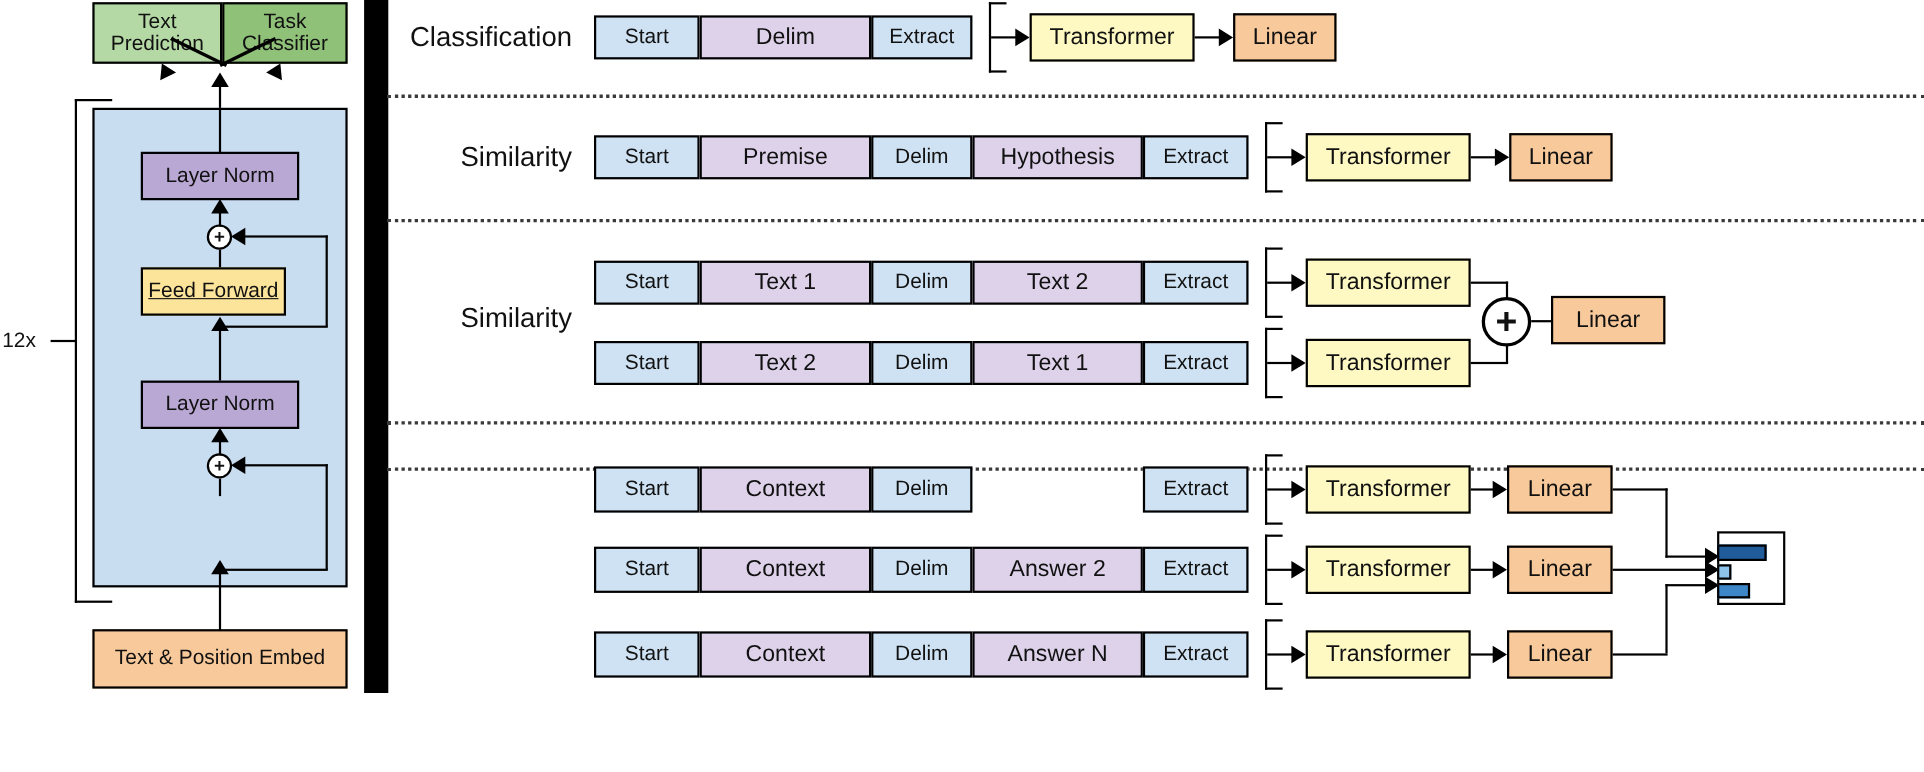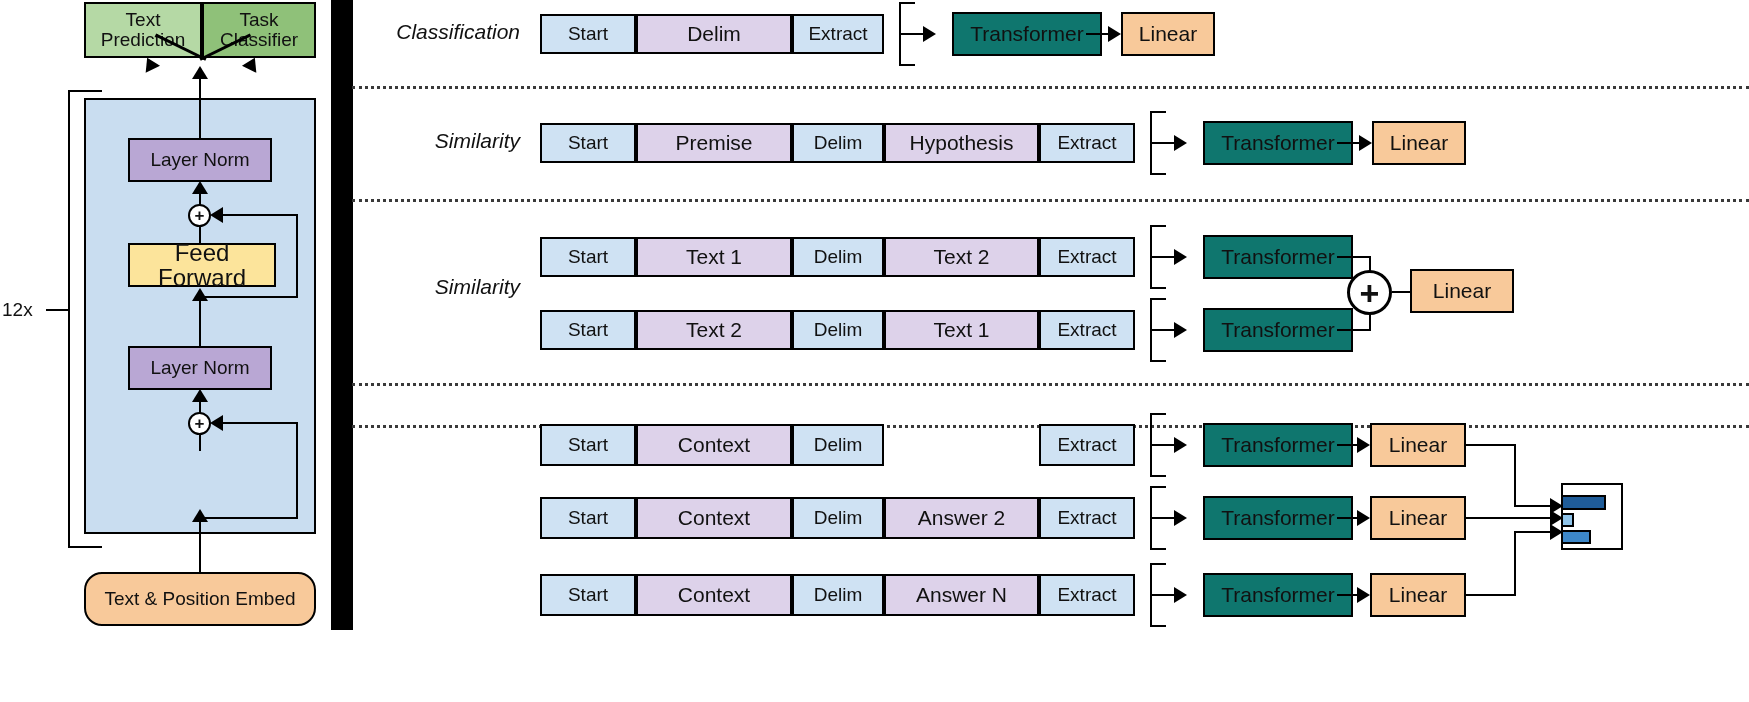--- a/index.html
+++ b/index.html
@@ -23,36 +23,36 @@
 
   
   .divider-bar{position:absolute;background:#000;}
 
   .blk-textpred{background:#b5d9a5;}
   .blk-taskcls{background:#8fc179;}
   .panel{background:#c9ddf0;}
   .blk-ln{background:#b9a7d4;}
   .blk-ff{background:#fce49b;}
   .blk-attn{background:#e2acc4;}
-  .blk-embed{background:#f8c99a;border-radius:18px;}
+  .blk-embed{background:#f8c99a;}
 
   .plus{position:absolute;border:2.5px solid #000;border-radius:50%;
         background:#fff;box-sizing:border-box;display:flex;align-items:center;
         justify-content:center;font-size:17px;font-weight:600;line-height:1;}
   .plus-big{position:absolute;border:3px solid #000;border-radius:50%;
         background:#fff;box-sizing:border-box;display:flex;align-items:center;
         justify-content:center;font-size:34px;font-weight:700;line-height:1;}
 
   .lbl12x{position:absolute;font-size:19px;}
 
   
-  .rowlabel{position:absolute;font-size:21px;text-align:right;white-space:nowrap;font-style:italic;}
+  .rowlabel{position:absolute;font-size:25px;text-align:right;white-space:nowrap;}
   .tok{background:#cfe2f3;}
   .tok-content{background:#ddd2ea;}
-  .blk-trans{background:#0f766e;margin-left:16px;}
+  .blk-trans{background:#fef9c3;}
   .blk-lin{background:#f8c99a;}
 
   .dotsep{position:absolute;height:0;border-top:3px dotted #3a3a3a;}
 
   
   .brk{position:absolute;}
   .brk i{position:absolute;background:#000;}
 
   .softmax{position:absolute;box-sizing:border-box;border:2px solid #000;background:#fff;}
   .sbar{position:absolute;box-sizing:border-box;border:2px solid #000;}
@@ -89,21 +89,21 @@
     <span>Layer Norm</span>
   </div>
   <div class="ln vline" style="left:199px;top:98px;height:42px;"></div>
 
   <div class="plus" style="left:188px;top:204px;width:23px;height:23px;">
     <span>+</span>
   </div>
   <div class="ln vline" style="left:199px;top:190px;height:16px;"></div>
   <div class="ahead ah-up" style="left:192px;top:181px;"></div>
 
-  <div class="box blk-ff" style="left:128px;top:243px;width:148px;height:44px;font-size:24px;">
+  <div class="box blk-ff" style="left:128px;top:243px;width:132px;height:44px;font-size:19px;text-decoration:underline;">
     <span>Feed Forward</span>
   </div>
   <div class="ln vline" style="left:199px;top:227px;height:16px;"></div>
 
   <div class="ln hline" style="left:213px;top:214px;width:85px;"></div>
   <div class="ln vline" style="left:296px;top:214px;height:83px;"></div>
   <div class="ln hline" style="left:199px;top:296px;width:99px;"></div>
   <div class="ahead ah-left" style="left:210px;top:207px;"></div>
 
   <div class="box blk-ln" style="left:128px;top:346px;width:144px;height:44px;font-size:19px;">

